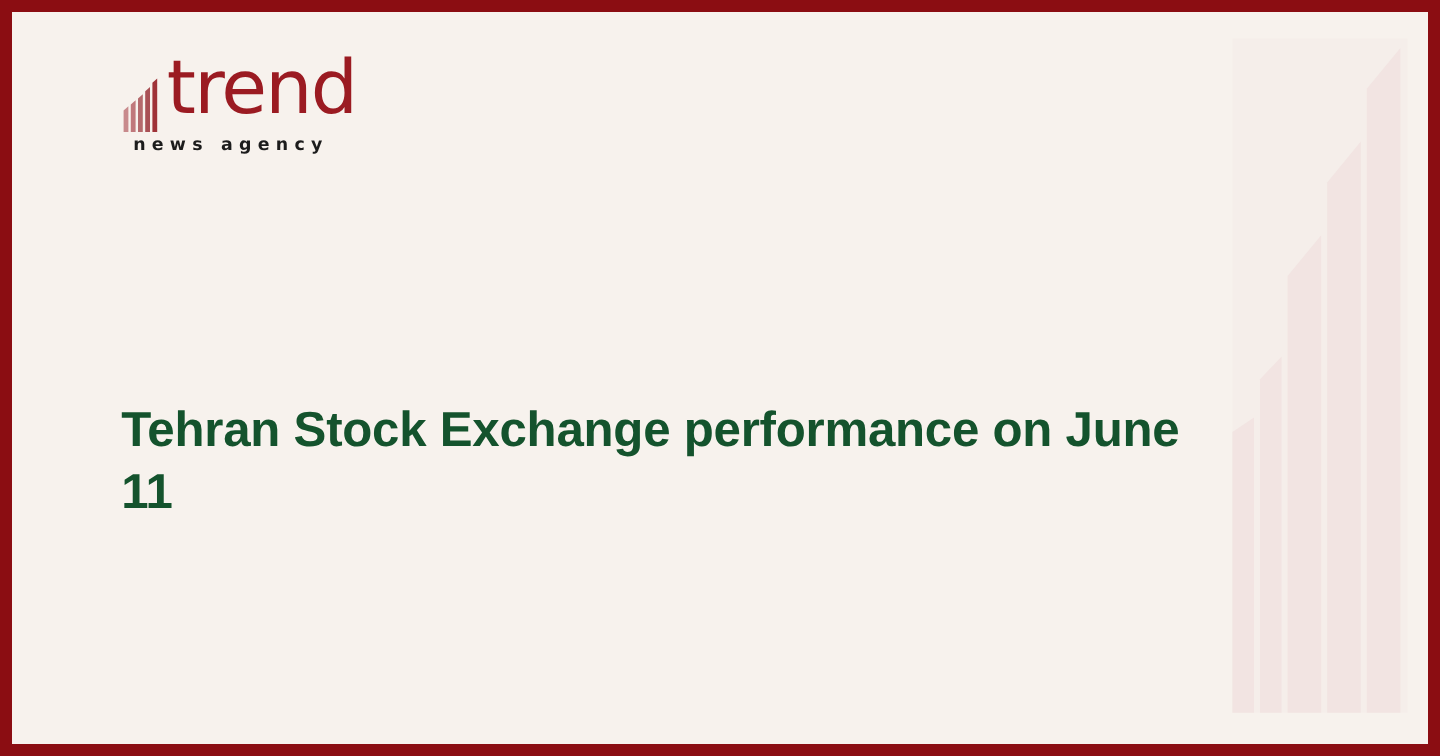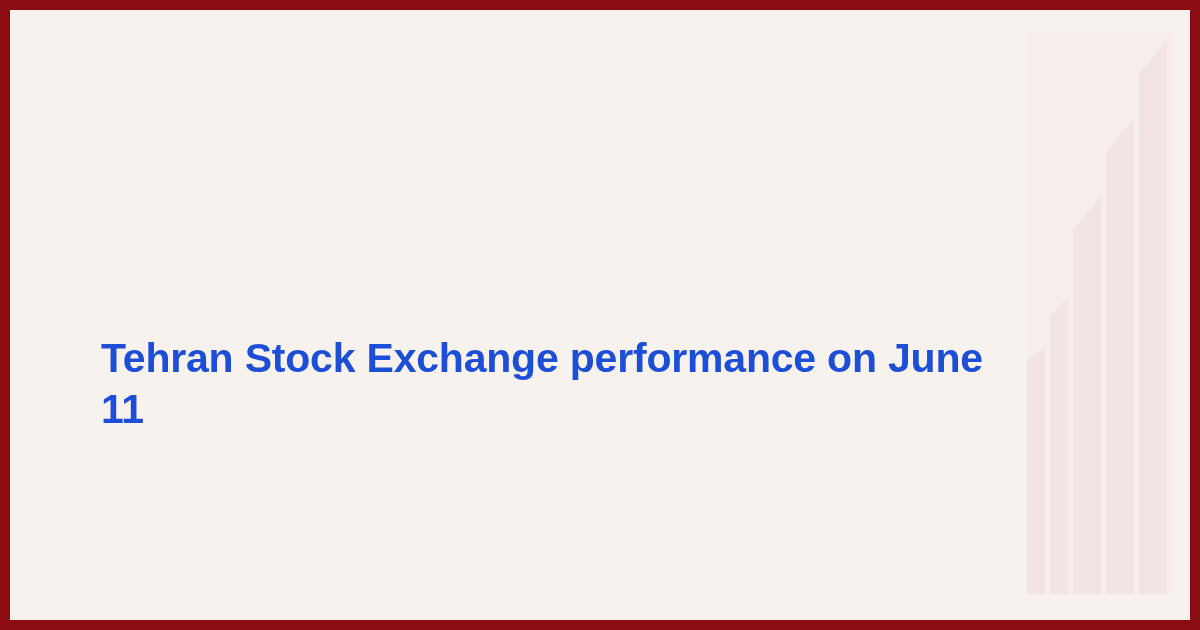--- a/index.html
+++ b/index.html
@@ -90,37 +90,52 @@
 
   
   .headline {
     position: absolute;
     left: 91px;
     top: 296px;
     width: 900px;
     font-family: "Liberation Sans", sans-serif;
     font-size: 41px;
     font-weight: 700;
-    color: #1d4ed8;
+    color: #14532d;
     line-height: 1.24;
     letter-spacing: -0.2px;
   }
 </style>
 </head>
 <body>
 
 <div class="card">
 
   <div class="watermark">
     <svg viewBox="0 0 190 620" xmlns="http://www.w3.org/2000/svg" aria-hidden="true">
       <rect x="27" y="22" width="146" height="562" fill="#f5eeea"></rect>
       <path d="M27 350 L45 338 L45 584 L27 584 Z" fill="#f2e4e2"></path>
       <path d="M50 306 L68 287 L68 584 L50 584 Z" fill="#f2e4e2"></path>
       <path d="M73 220 L101 186 L101 584 L73 584 Z" fill="#f2e4e2"></path>
       <path d="M106 142 L134 108 L134 584 L106 584 Z" fill="#f2e4e2"></path>
       <path d="M139 64 L167 30 L167 584 L139 584 Z" fill="#f2e4e2"></path>
     </svg>
   </div>
 
+  <div class="logo">
+    <div class="logo-mark-row">
+      <span class="logo-mark">
+        <svg width="52" height="54" viewBox="0 0 52 54" xmlns="http://www.w3.org/2000/svg" aria-hidden="true">
+          <path d="M2 36 L6 32.5 L6 54 L2 54 Z" fill="#c88a8c"></path>
+          <path d="M8 31 L12 27.5 L12 54 L8 54 Z" fill="#c0787b"></path>
+          <path d="M14 26 L18 22.5 L18 54 L14 54 Z" fill="#b56a6d"></path>
+          <path d="M20 20 L24 16.5 L24 54 L20 54 Z" fill="#a95055"></path>
+          <path d="M26 13 L30 9.5 L30 54 L26 54 Z" fill="#9f3238"></path>
+        </svg>
+      </span>
+      <span class="logo-word">trend</span>
+    </div>
+    <div class="logo-tagline">news agency</div>
+  </div>
 
   <h1 class="headline">Tehran Stock Exchange performance on June 11</h1>
 
 </div>
 
 </body></html>

